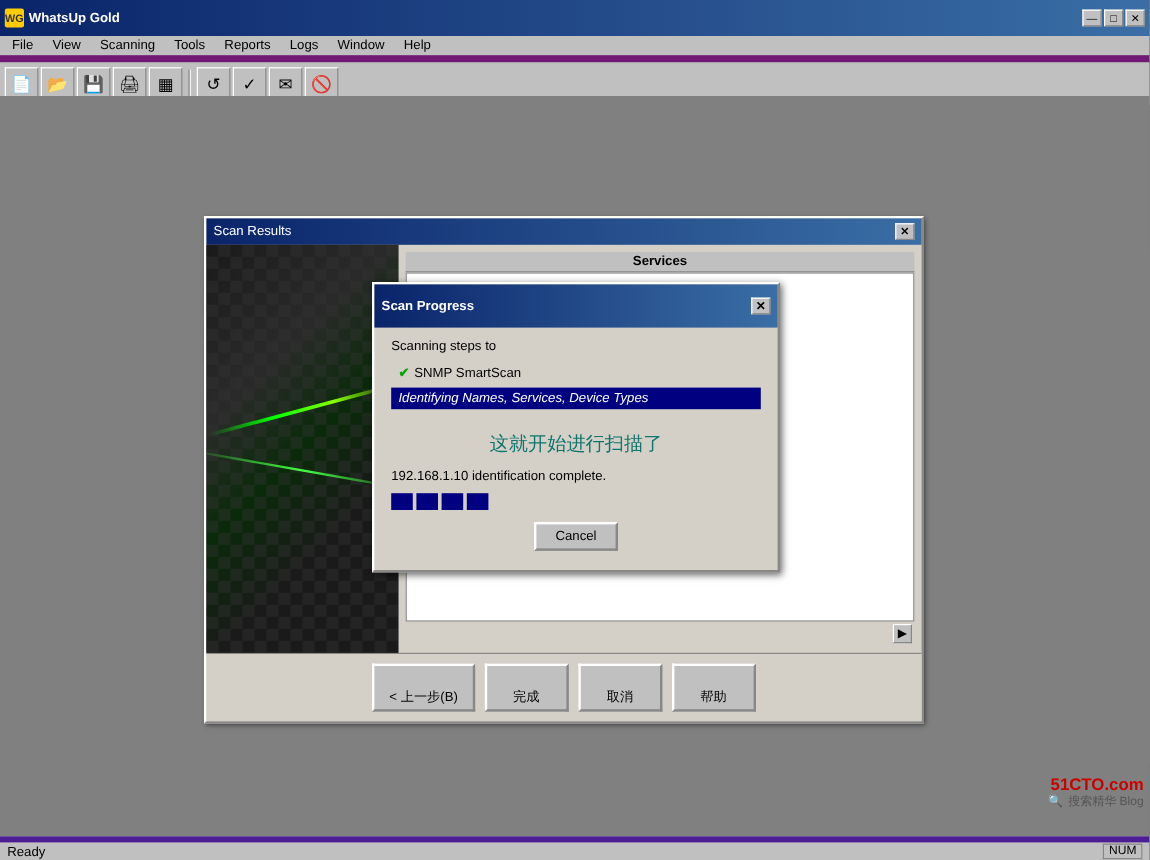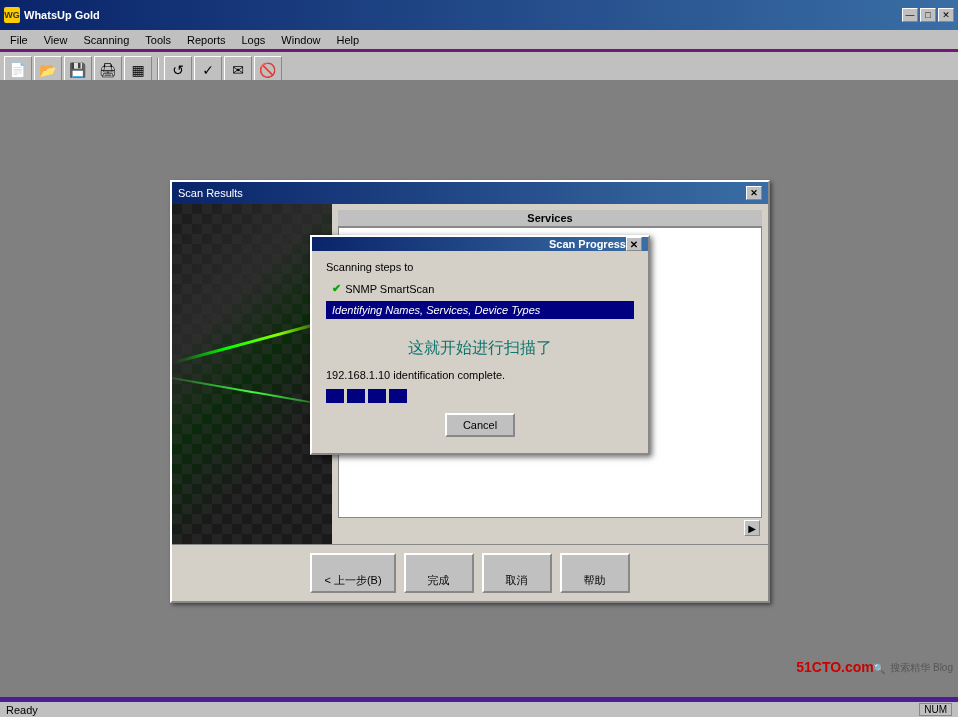--- a/index.html
+++ b/index.html
@@ -63,21 +63,21 @@
       background: #c0c0c0;
     }
 
     
     .menu-bar {
       background: #c0c0c0;
       height: 22px;
       display: flex;
       align-items: center;
       padding: 0 2px;
-      border-bottom: 3px solid #701a75;
+      border-bottom: 6px solid #701a75;
     }
     .menu-item {
       padding: 2px 8px;
       font-size: 11px;
       cursor: pointer;
     }
 
     
     .toolbar {
       background: #c0c0c0;
@@ -298,25 +298,24 @@
       background: #d4d0c8;
       border: 2px solid #888;
       border-top-color: #fff;
       border-left-color: #fff;
       box-shadow: 2px 2px 6px rgba(0,0,0,0.6);
       z-index: 10;
     }
     .sp-title-bar {
       background: linear-gradient(to right, #0a246a, #3a6ea5);
       color: white;
-      height: 14px;
+      height: 36px;
       display: flex;
       align-items: center;
       padding: 0 6px;
-      text-align: right;
     }
     .sp-title-text {
       flex: 1;
       font-size: 11px;
       font-weight: bold;
     }
     .sp-close-btn {
       width: 16px;
       height: 14px;
       background: #c0c0c0;
@@ -391,20 +390,21 @@
       border-left-color: #fff;
       font-size: 11px;
       cursor: pointer;
       padding: 0 12px;
     }
     .watermark-area {
       position: absolute;
       bottom: 22px;
       right: 5px;
       display: flex;
+      flex-direction: column;
       align-items: flex-end;
     }
     .watermark-top {
       color: #cc0000;
       font-size: 14px;
       font-weight: bold;
     }
     .watermark-bottom {
       font-size: 10px;
       color: #555;

